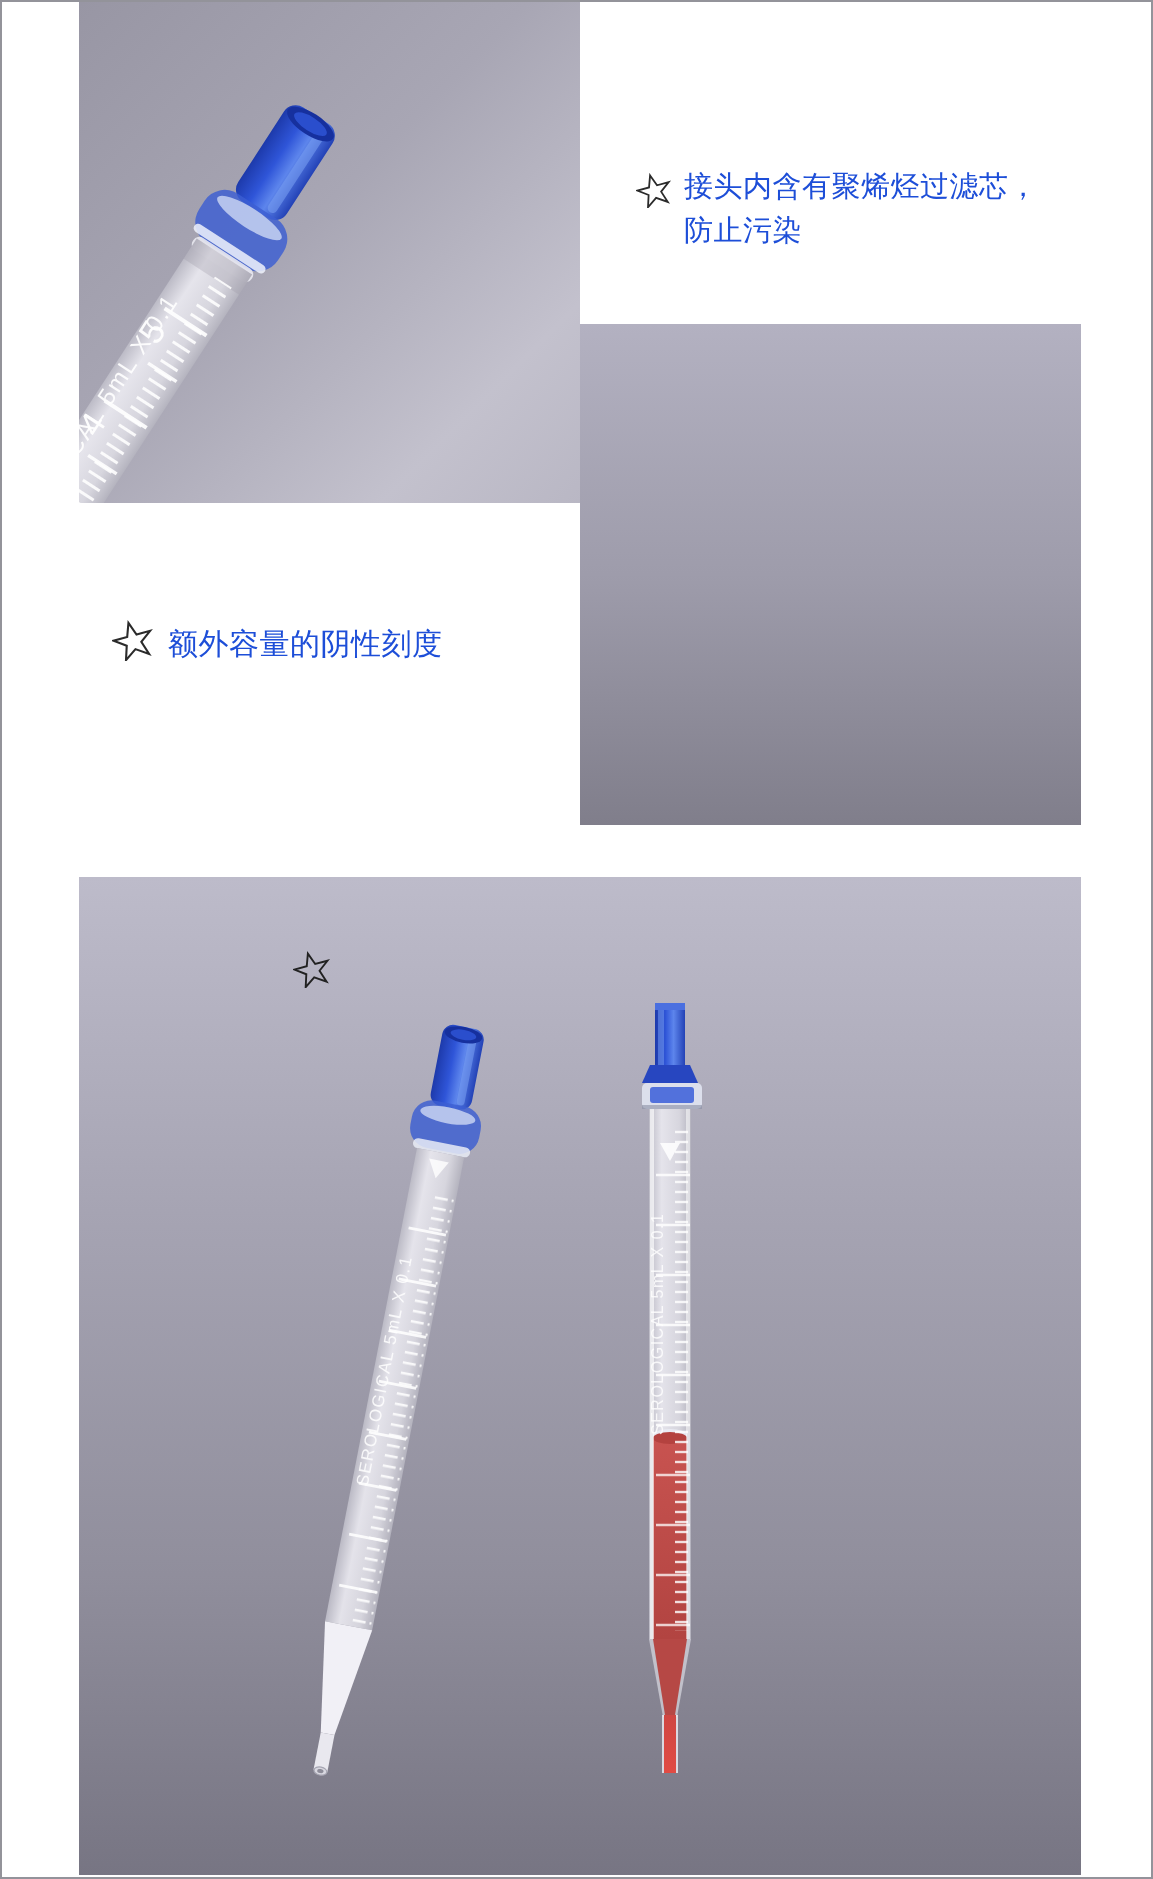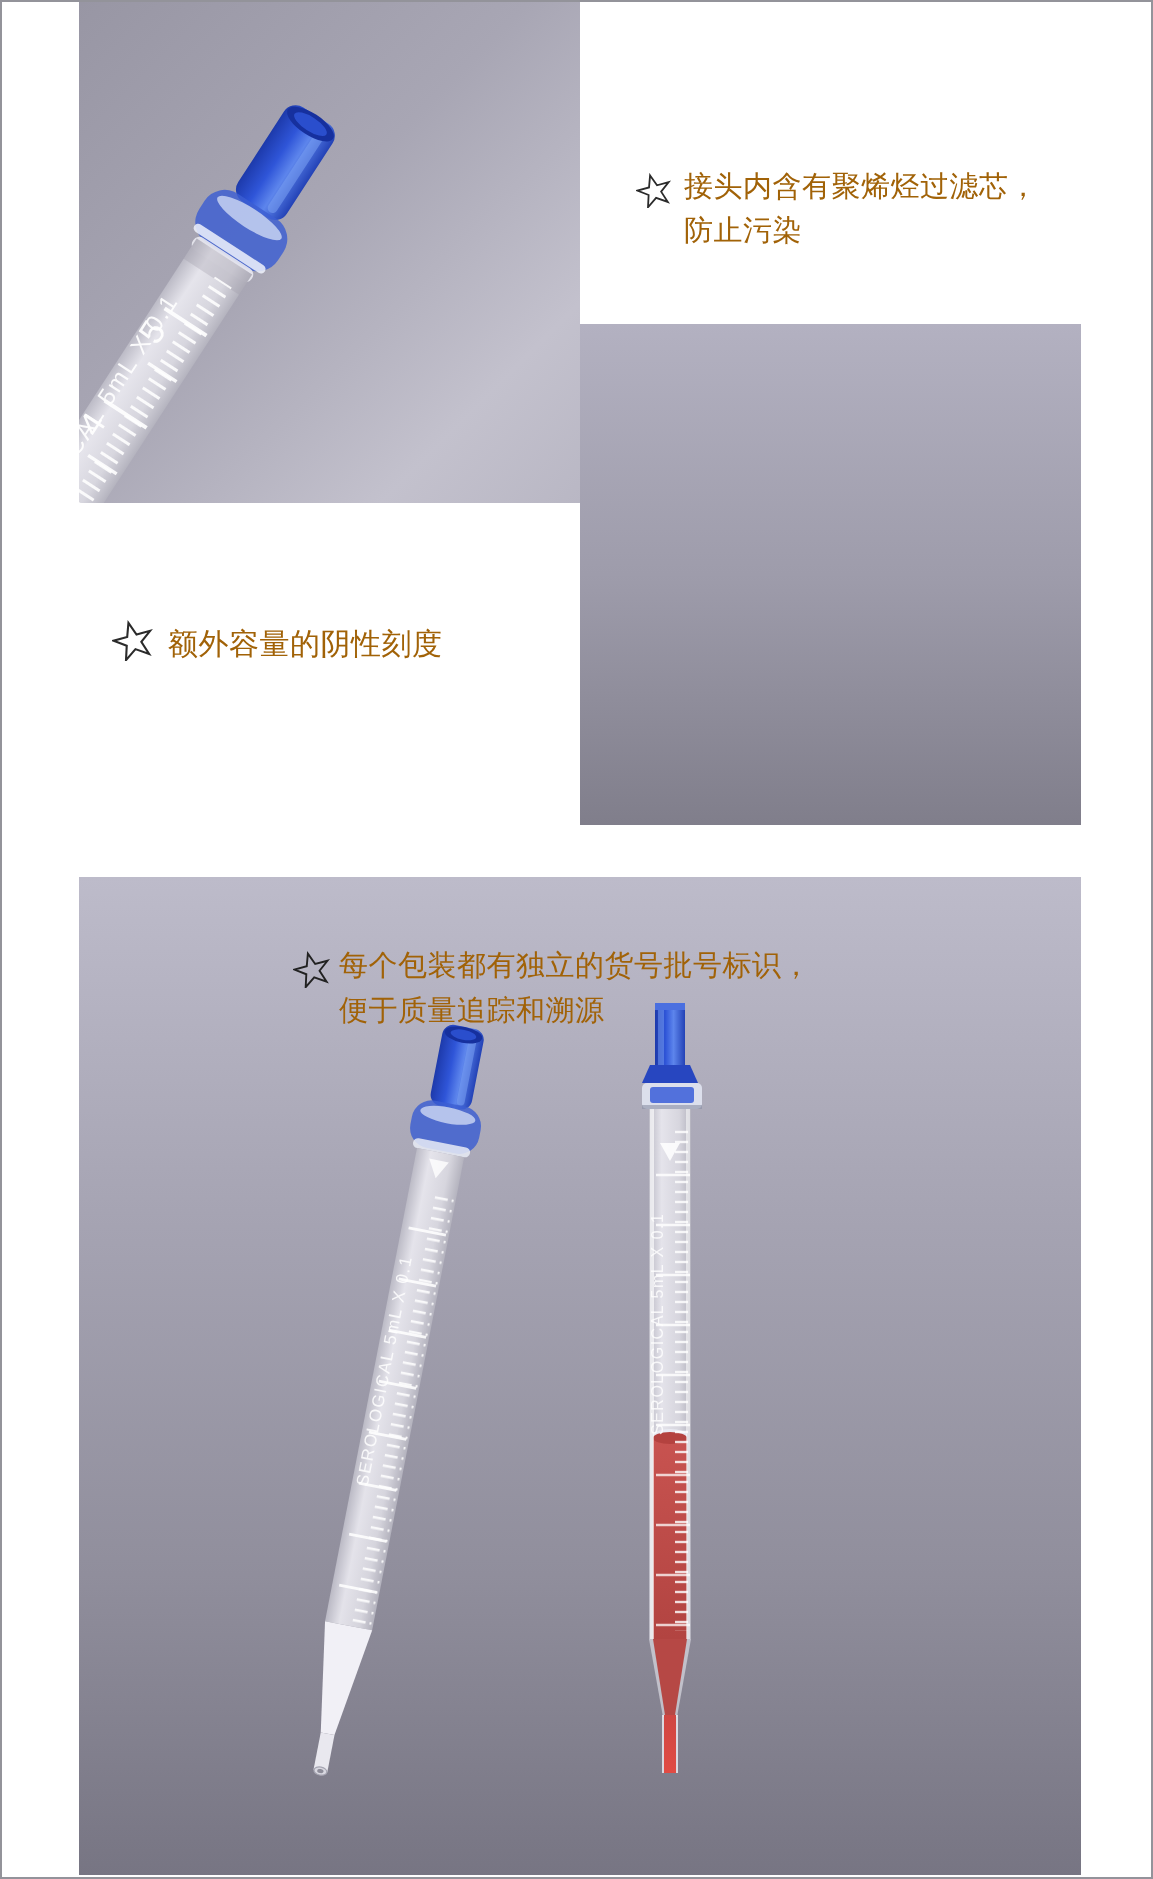--- a/index.html
+++ b/index.html
@@ -12,21 +12,21 @@
     overflow:hidden;
     font-family:"Liberation Sans","DejaVu Sans",sans-serif;
   }
   .photo{position:absolute;overflow:hidden;z-index:1;}
   .photo svg{display:block;}
   #photo-top-left{left:77px;top:0px;width:501px;height:501px;}
   #photo-top-right{left:578px;top:322px;width:501px;height:501px;}
   #photo-bottom{left:77px;top:875px;width:1002px;height:998px;}
   .feature{
     position:absolute;z-index:3;
-    color:#a16207;
+    color:#1d4ed8;
     font-size:29px;line-height:44px;
     letter-spacing:0.5px;
     white-space:nowrap;
   }
   #feature-filter{left:682px;top:162px;}
   #feature-graduation{left:166px;top:620px;font-size:30px;}
   #feature-trace{left:337px;top:941px;font-size:29px;line-height:45px;}
   .star{position:absolute;z-index:3;}
   #star-filter{left:634px;top:170px;width:36px;height:36px;}
   #star-graduation{left:110px;top:617px;width:42px;height:42px;}
@@ -244,18 +244,14 @@
   </span>
   <div class="feature" id="feature-graduation">
     <div>额外容量的阴性刻度</div>
   </div>
 
   <span class="star" id="star-trace">
     <svg viewBox="0 0 100 100">
         <polygon transform="rotate(-15 50 50)" points="50,8 61.5,39.5 95,39.5 68,59.5 78.5,92 50,72.5 21.5,92 32,59.5 5,39.5 38.5,39.5" fill="none" stroke="#222222" stroke-width="5"></polygon>
       </svg>
   </span>
-  <div class="feature" id="feature-trace">
-    <div>每个包装都有独立的货号批号标识，</div>
-    <div>便于质量追踪和溯源</div>
-  </div>
 
 </div>
 
 </body></html>

